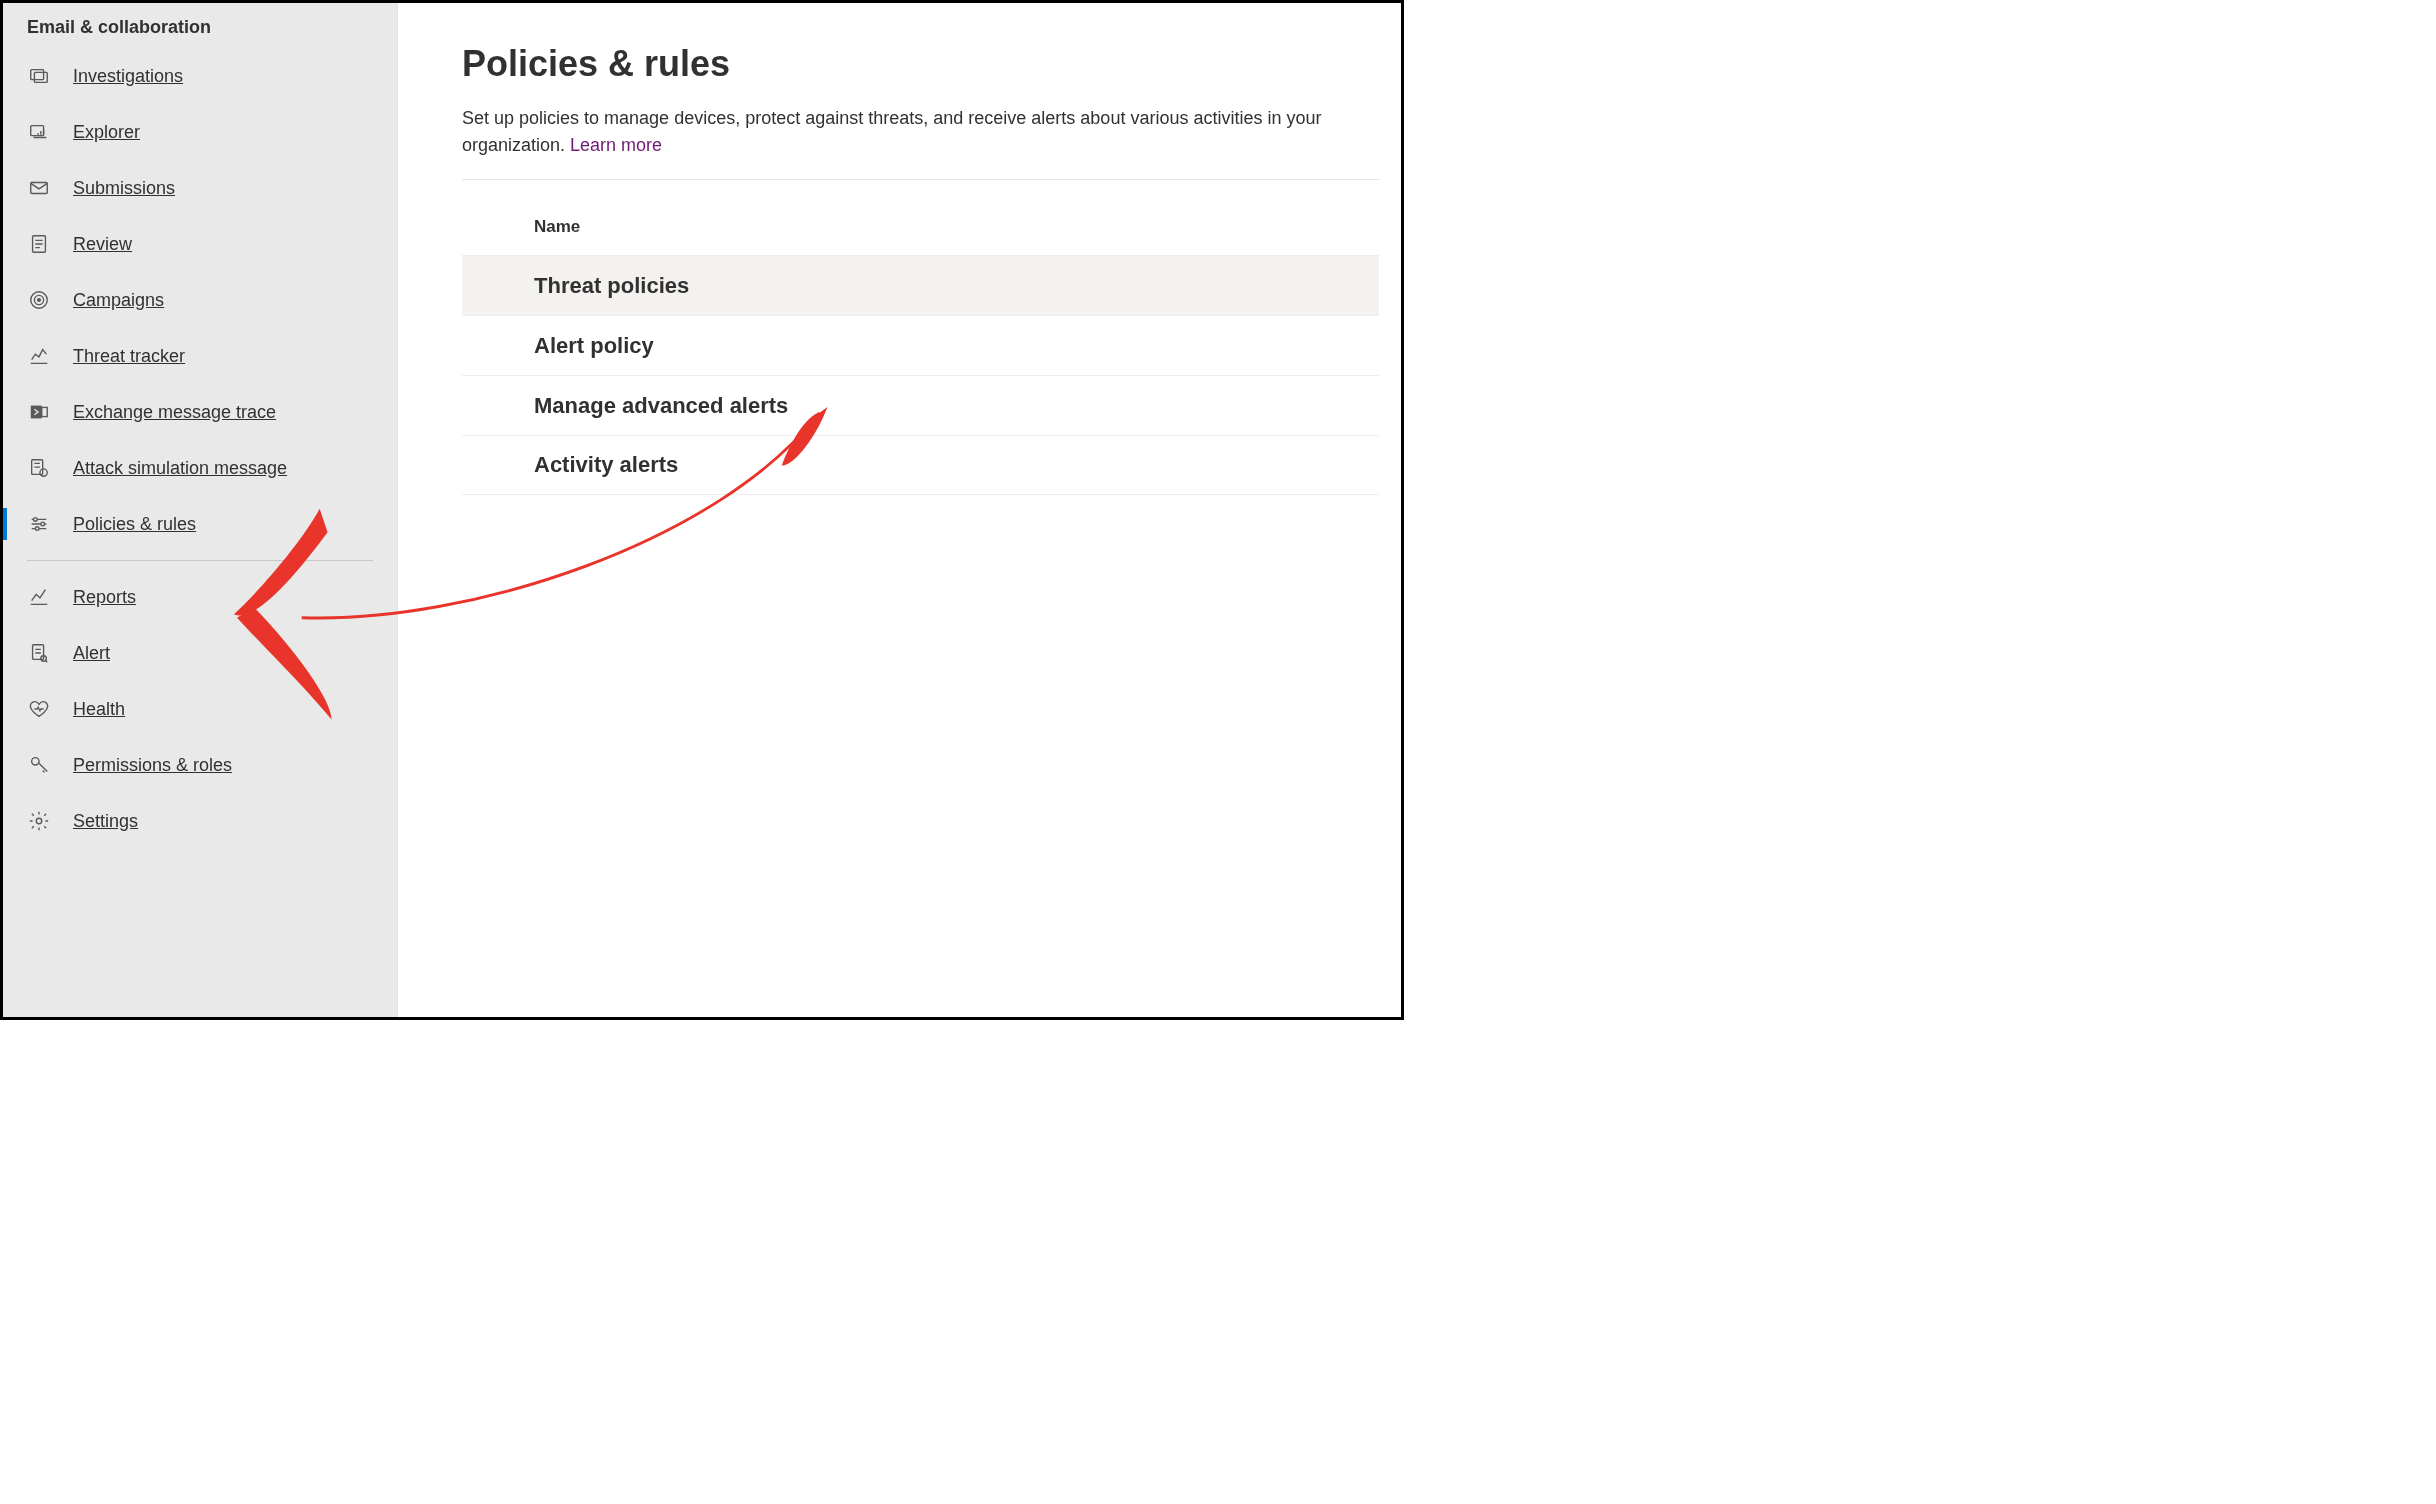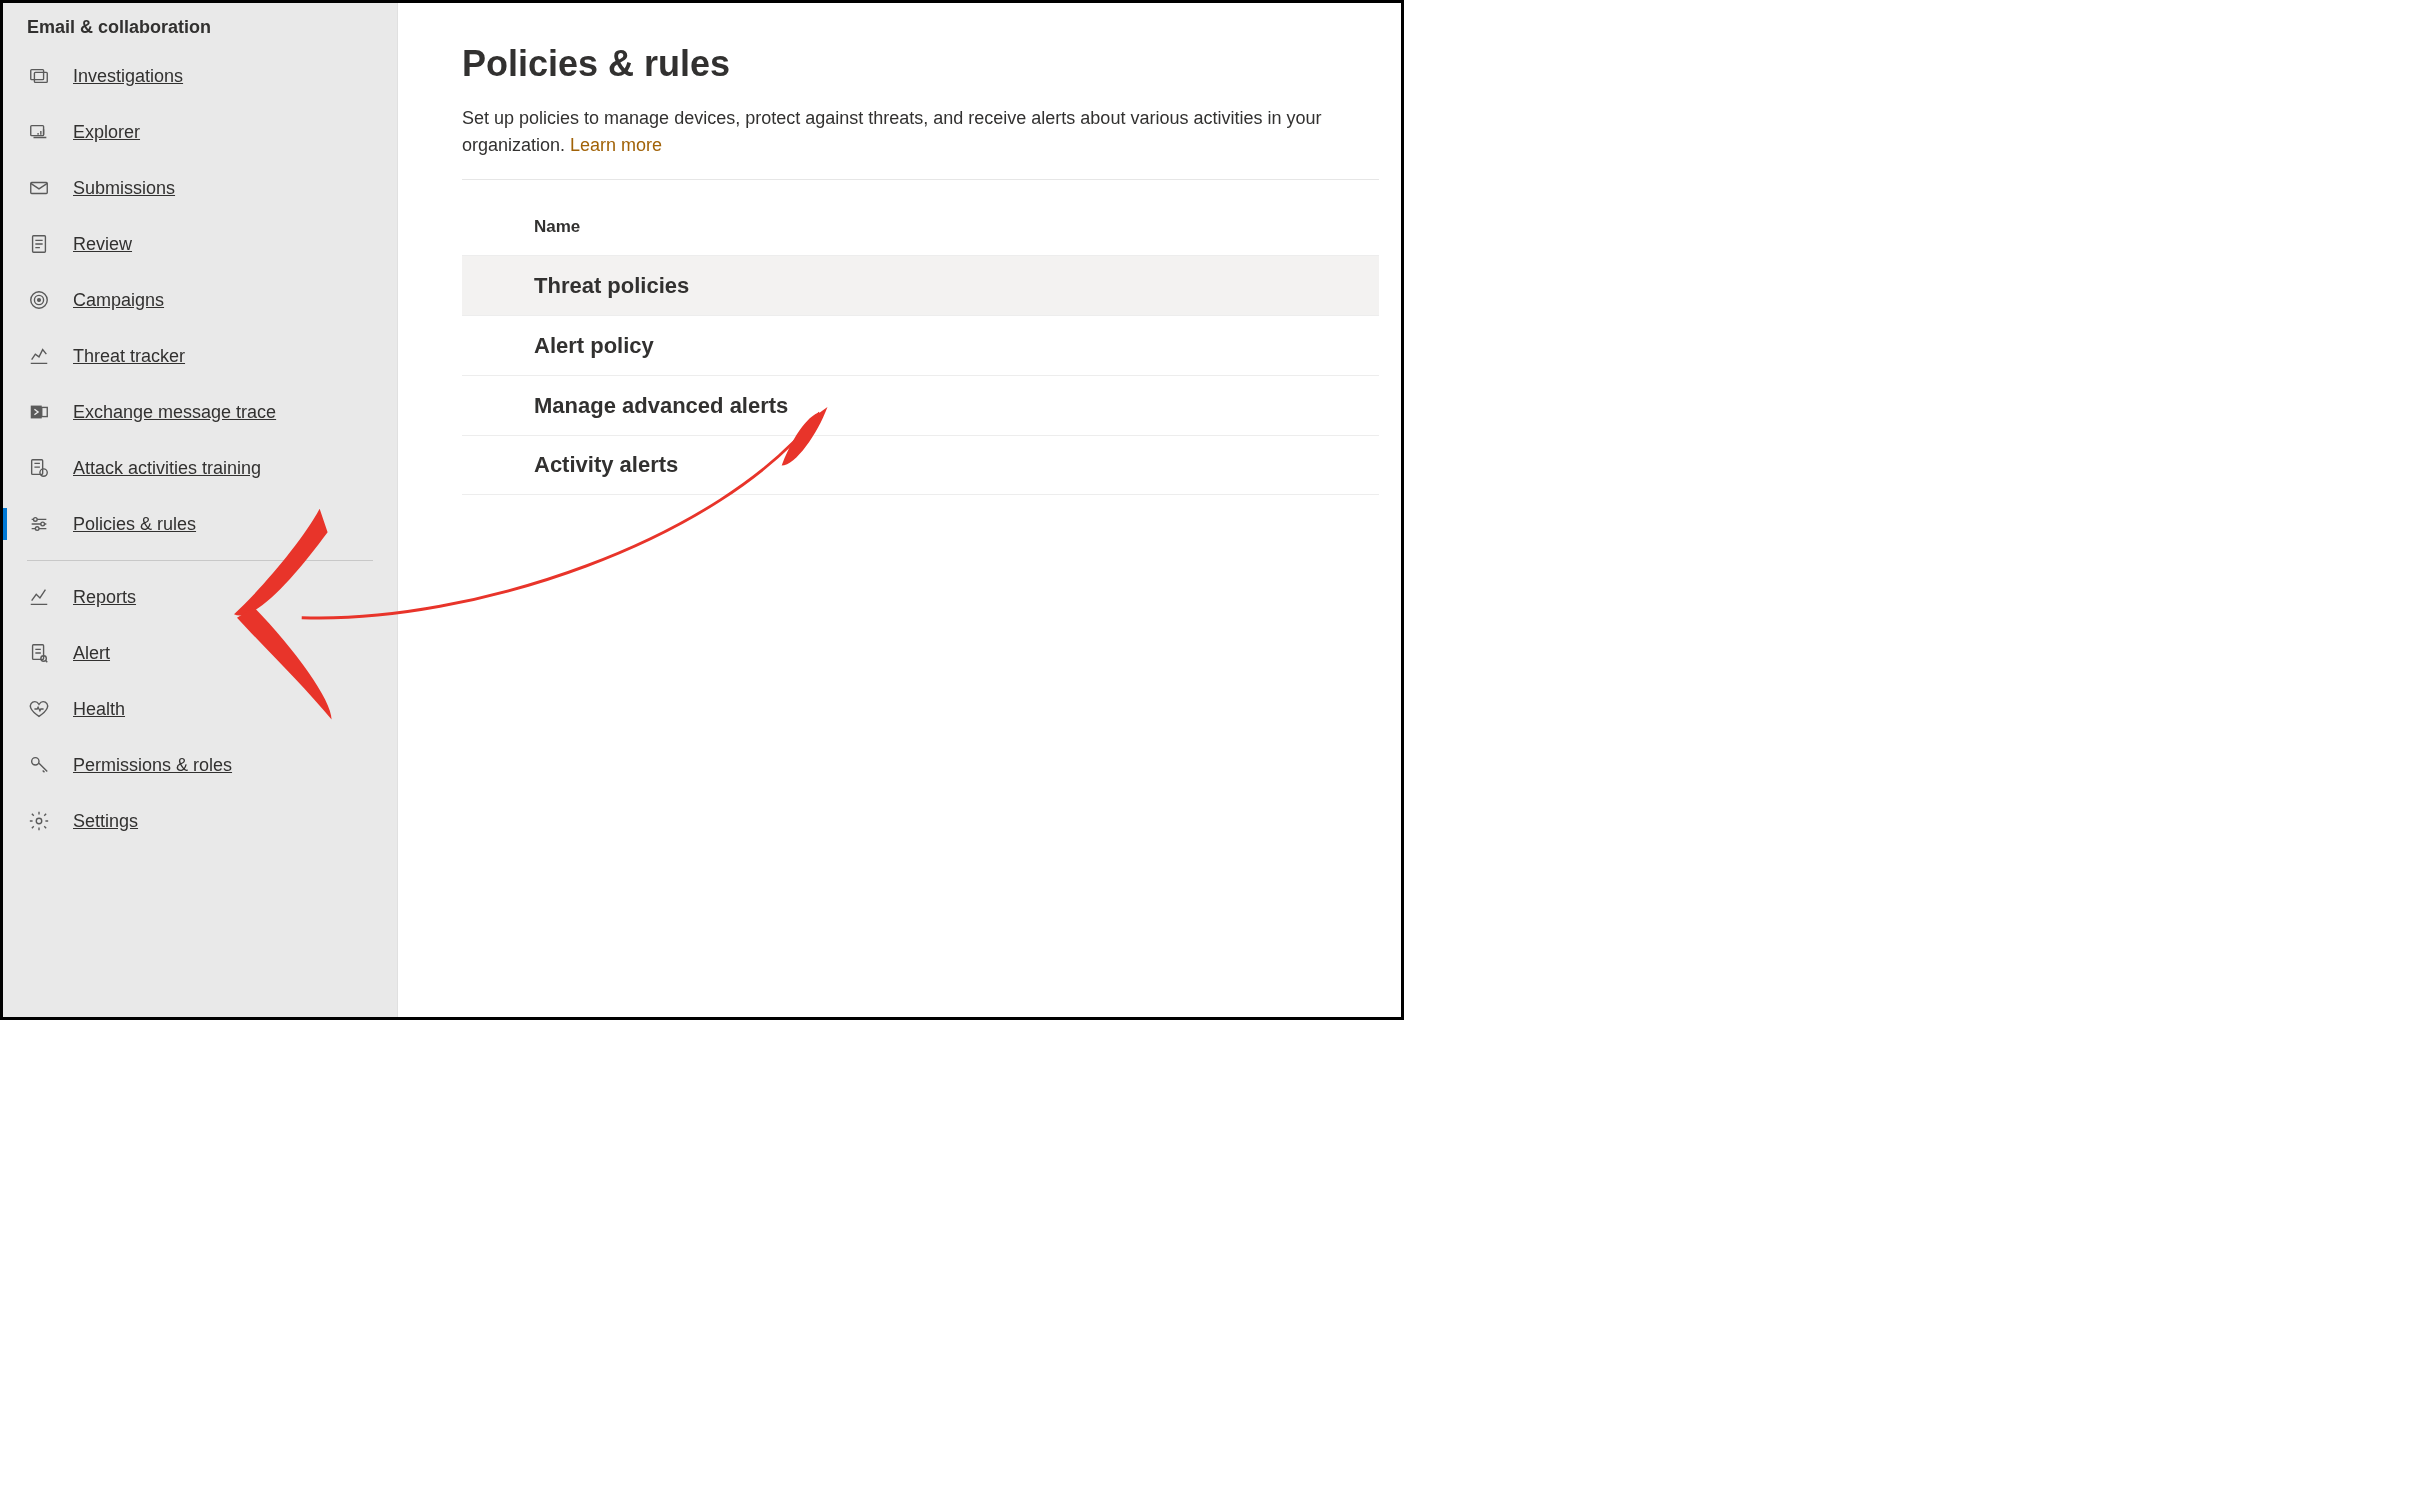--- a/index.html
+++ b/index.html
@@ -82,21 +82,21 @@
     margin-bottom: 20px;
   }
   .page-desc {
     font-size: 18px;
     color: #323130;
     line-height: 1.5;
     padding-bottom: 20px;
     border-bottom: 1px solid #e6e6e6;
   }
   .page-desc a {
-    color: #a16207;
+    color: #701a75;
     text-decoration: none;
     cursor: pointer;
     margin-top: 13px;
   }
   .list-wrap {
     margin-top: 37px;
   }
   .list-header {
     font-size: 17px;
     font-weight: 600;
@@ -204,21 +204,21 @@
     </div>
 
     <div class="sidebar-item">
       <span class="icon">
         <svg class="icon-svg" viewBox="0 0 24 24">
             <rect x="4" y="3" width="12" height="16" rx="1"></rect>
             <path d="M7 7h6M7 11h6"></path>
             <circle cx="17" cy="17" r="4"></circle>
           </svg>
       </span>
-      <span class="label">Attack activities training</span>
+      <span class="label">Attack simulation message</span>
     </div>
 
     <div class="sidebar-item selected">
       <span class="icon">
         <svg class="icon-svg" viewBox="0 0 24 24">
             <path d="M4 7h16M4 12h16M4 17h16"></path>
             <circle cx="8" cy="7" r="2" fill="#e9e9e9"></circle>
             <circle cx="16" cy="12" r="2" fill="#e9e9e9"></circle>
             <circle cx="10" cy="17" r="2" fill="#e9e9e9"></circle>
           </svg>

